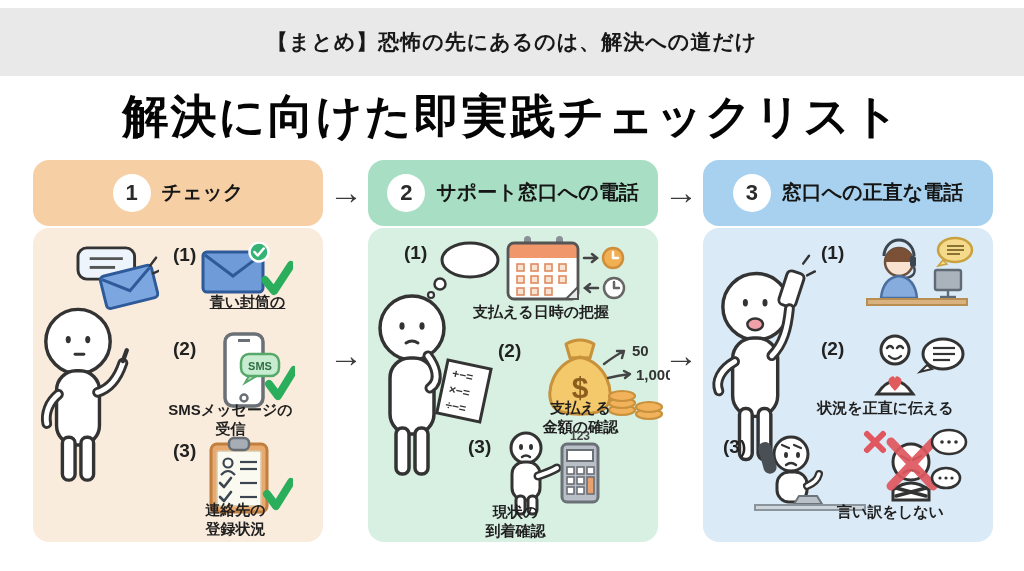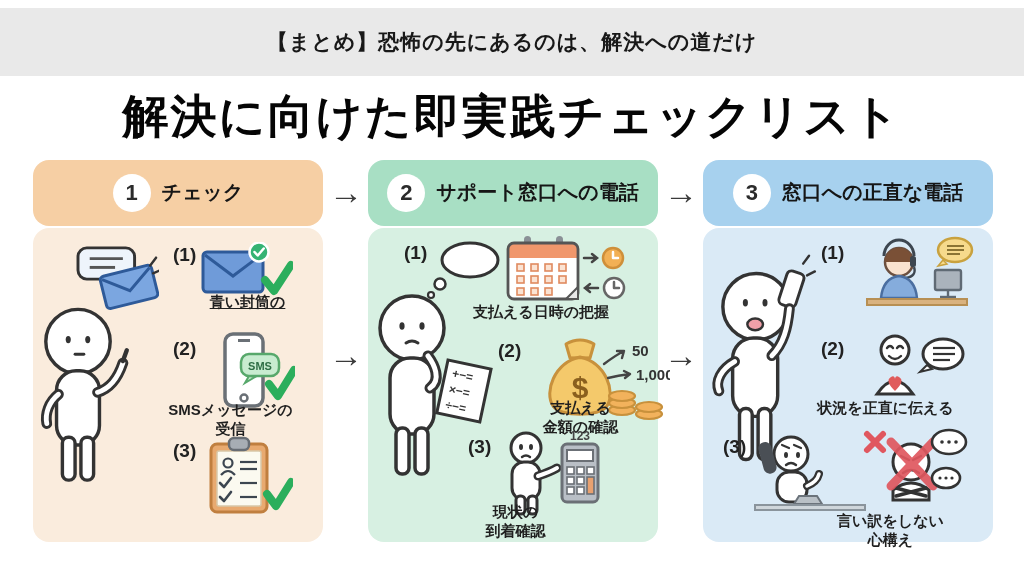--- a/index.html
+++ b/index.html
@@ -147,20 +147,24 @@
       <circle cx="23" cy="27" r="4.5" fill="none" stroke="#3c4650" stroke-width="2.2"></circle>
       <path d="M16,39 q7,-8 14,0" fill="none" stroke="#3c4650" stroke-width="2.2"></path>
       <line x1="35" y1="26" x2="52" y2="26" stroke="#3c4650" stroke-width="2.2"></line>
       <line x1="35" y1="33" x2="52" y2="33" stroke="#3c4650" stroke-width="2.2"></line>
       <path d="M15,47 l4,4 l7,-9" fill="none" stroke="#3c4650" stroke-width="2.6" stroke-linecap="round" stroke-linejoin="round"></path>
       <line x1="35" y1="47" x2="52" y2="47" stroke="#3c4650" stroke-width="2.2"></line>
       <path d="M15,61 l4,4 l7,-9" fill="none" stroke="#3c4650" stroke-width="2.6" stroke-linecap="round" stroke-linejoin="round"></path>
       <line x1="35" y1="61" x2="52" y2="61" stroke="#3c4650" stroke-width="2.2"></line>
       <path d="M62,58 L71,70 L86,46" fill="none" stroke="#2bae5c" stroke-width="8" stroke-linecap="round" stroke-linejoin="round"></path>
     </svg>
+    <div class="item-label abs" style="left:120px;top:272px;width:165px;">
+      <div>連絡先の</div>
+      <div>登録状況</div>
+    </div>
   </div>
 </div>
 
 <div class="panel panel-2">
   <div class="panel-header">
     <div class="num-circle">2</div>
     <div class="panel-title">
       <div>サポート窓口への電話</div>
     </div>
   </div>
@@ -393,18 +397,17 @@
         <ellipse cx="196" cy="18" rx="17" ry="12" fill="#fff" stroke="#333" stroke-width="2.6"></ellipse>
         <circle cx="189" cy="18" r="1.8" fill="#333"></circle>
           <circle cx="196" cy="18" r="1.8" fill="#333"></circle>
           <circle cx="203" cy="18" r="1.8" fill="#333"></circle>
         <ellipse cx="193" cy="54" rx="14" ry="10" fill="#fff" stroke="#333" stroke-width="2.6"></ellipse>
         <circle cx="187" cy="54" r="1.6" fill="#333"></circle>
           <circle cx="193" cy="54" r="1.6" fill="#333"></circle>
           <circle cx="199" cy="54" r="1.6" fill="#333"></circle>
       </g>
     </svg>
-    <div class="item-label abs" style="left:105px;top:274px;width:165px;margin-top:9px;">
+    <div class="item-label abs" style="left:105px;top:274px;width:165px;">
       <div>言い訳をしない</div>
-      <div>心構え</div>
     </div>
   </div>
 </div>
 
 </body></html>

